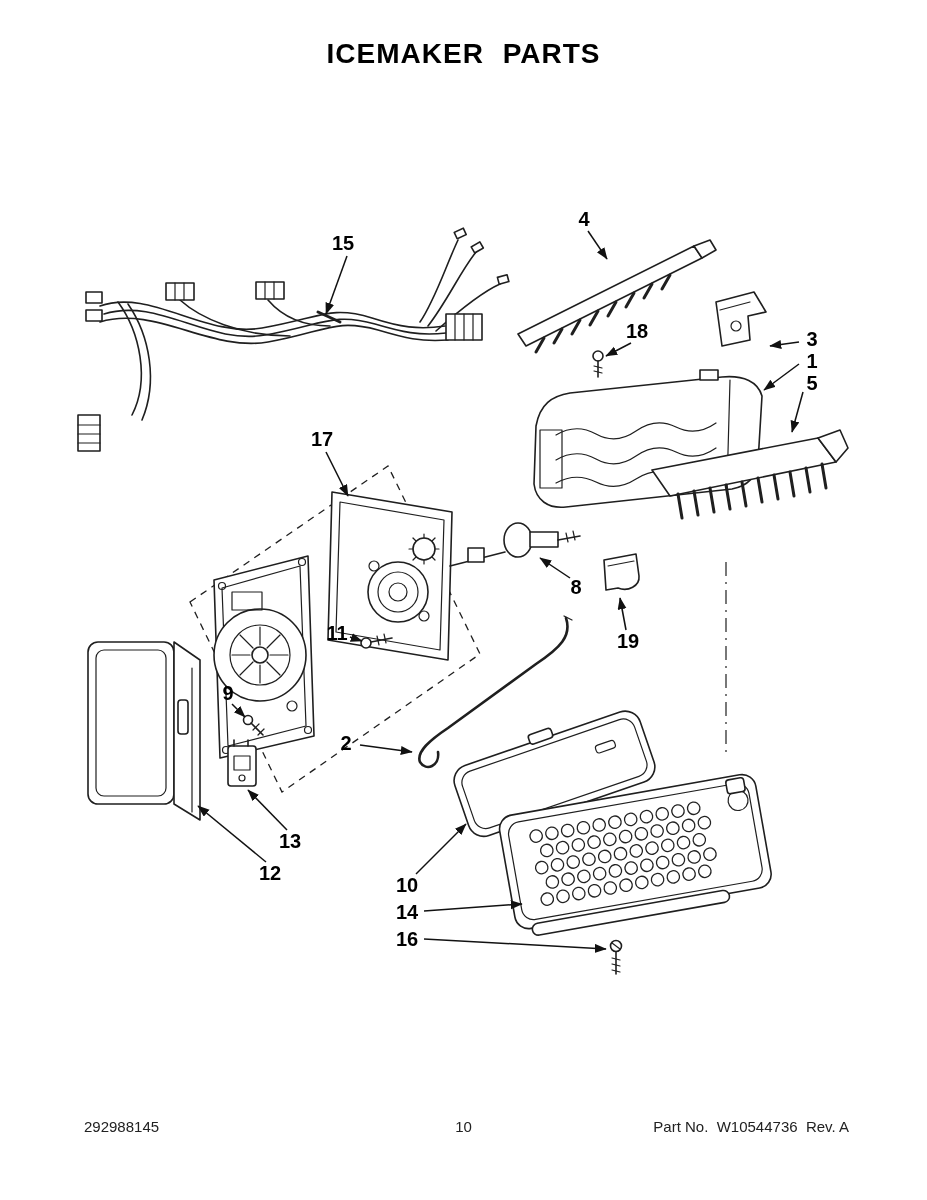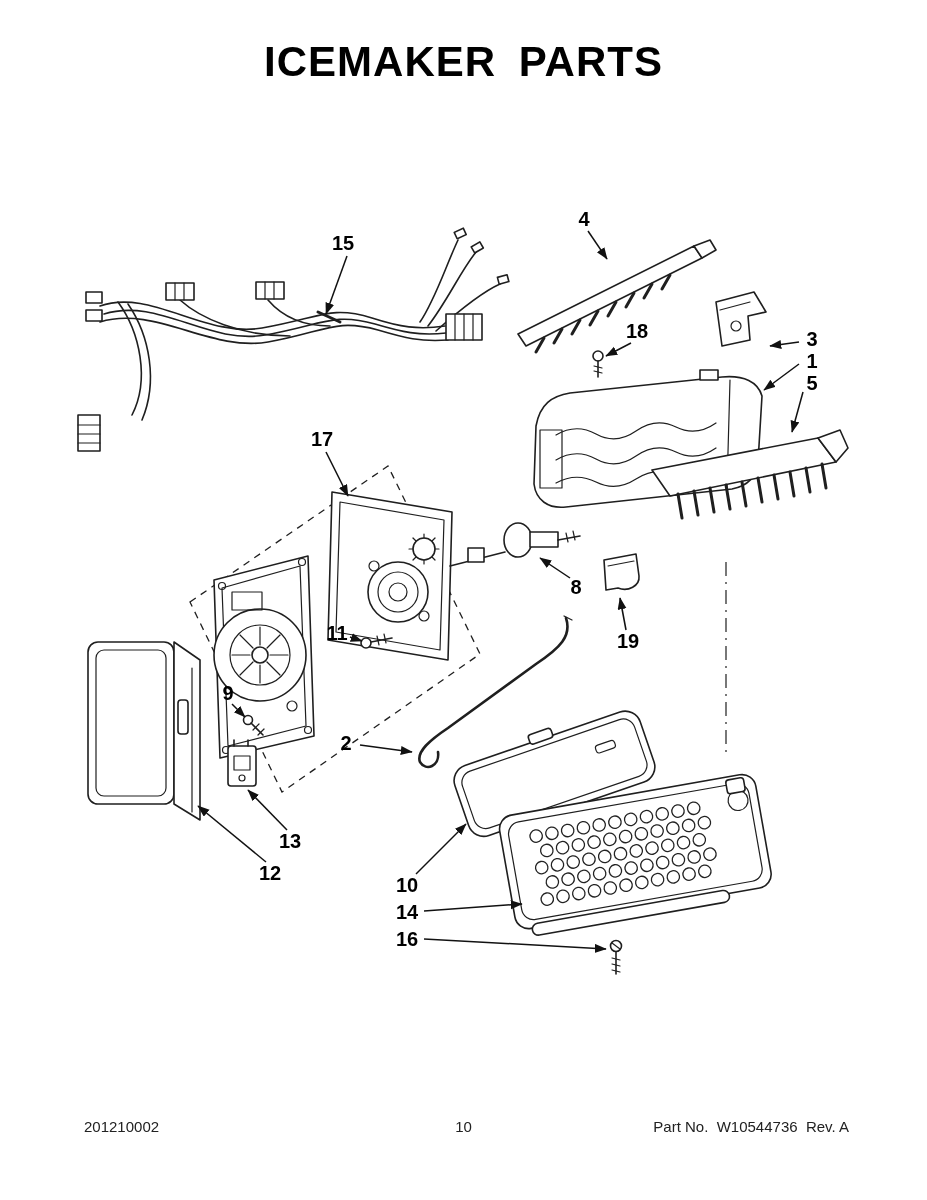--- a/index.html
+++ b/index.html
@@ -1,19 +1,19 @@
 <!DOCTYPE html>
 <html><head>
 <meta charset="utf-8">
 <style>
   html,body{margin:0;padding:0;background:#fff;}
   .page{position:relative;width:927px;height:1200px;background:#ffffff;overflow:hidden;
         font-family:"Liberation Sans", sans-serif;color:#111;}
   .title{position:absolute;top:38px;left:0;width:100%;text-align:center;
-         font-size:42px;font-weight:bold;letter-spacing:1px;word-spacing:10px;color:#000;}
+         font-size:28px;font-weight:bold;letter-spacing:1px;word-spacing:10px;color:#000;}
   .diagram-svg{position:absolute;left:0;top:0;}
   .footer{position:absolute;left:0;top:1118px;width:100%;font-size:15px;color:#222;}
   .footer .doc{position:absolute;left:84px;}
   .footer .pg{position:absolute;left:0;width:100%;text-align:center;}
   .footer .pn{position:absolute;right:78px;white-space:pre;}
   
   .ln{stroke:#1f1f1f;stroke-width:1.6;fill:none;stroke-linecap:round;stroke-linejoin:round;}
   .ln2{stroke:#1f1f1f;stroke-width:1.2;fill:none;stroke-linecap:round;stroke-linejoin:round;}
   .thick{stroke:#1f1f1f;stroke-width:3;fill:none;stroke-linecap:round;}
   .fillw{fill:#fff;stroke:#1f1f1f;stroke-width:1.6;stroke-linejoin:round;}
@@ -335,18 +335,18 @@
       <text class="co" x="346" y="750">2</text>
       <text class="co" x="290" y="848">13</text>
       <text class="co" x="270" y="880">12</text>
       <text class="co" x="407" y="892">10</text>
       <text class="co" x="407" y="919">14</text>
       <text class="co" x="407" y="946">16</text>
     </g>
   </svg>
 
   <div class="footer">
-    <span class="doc">201210002</span>
+    <span class="doc">292988145</span>
     <span class="pg">10</span>
     <span class="pn">Part No.  W10544736  Rev. A</span>
   </div>
 
 </div>
 
 </body></html>

